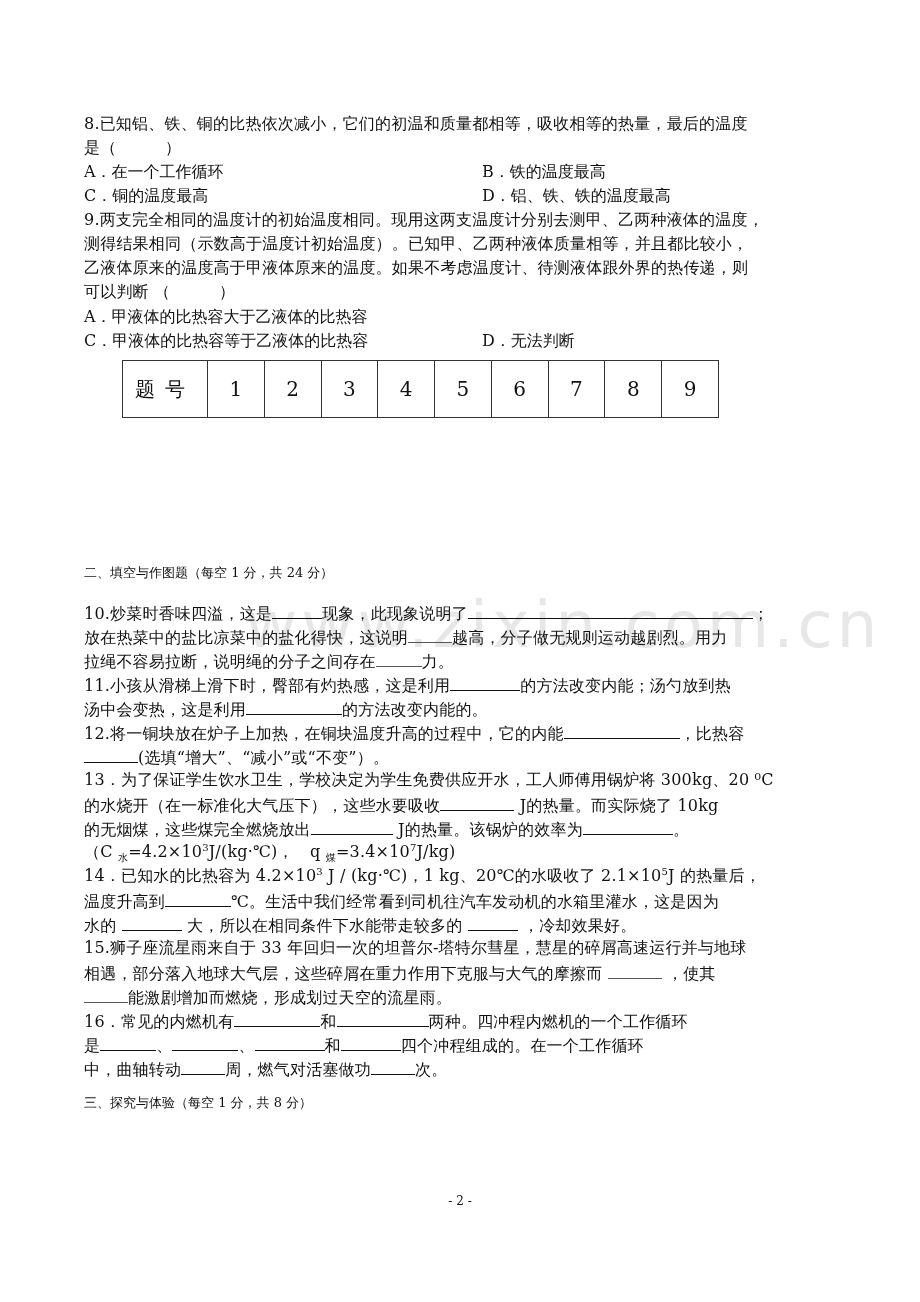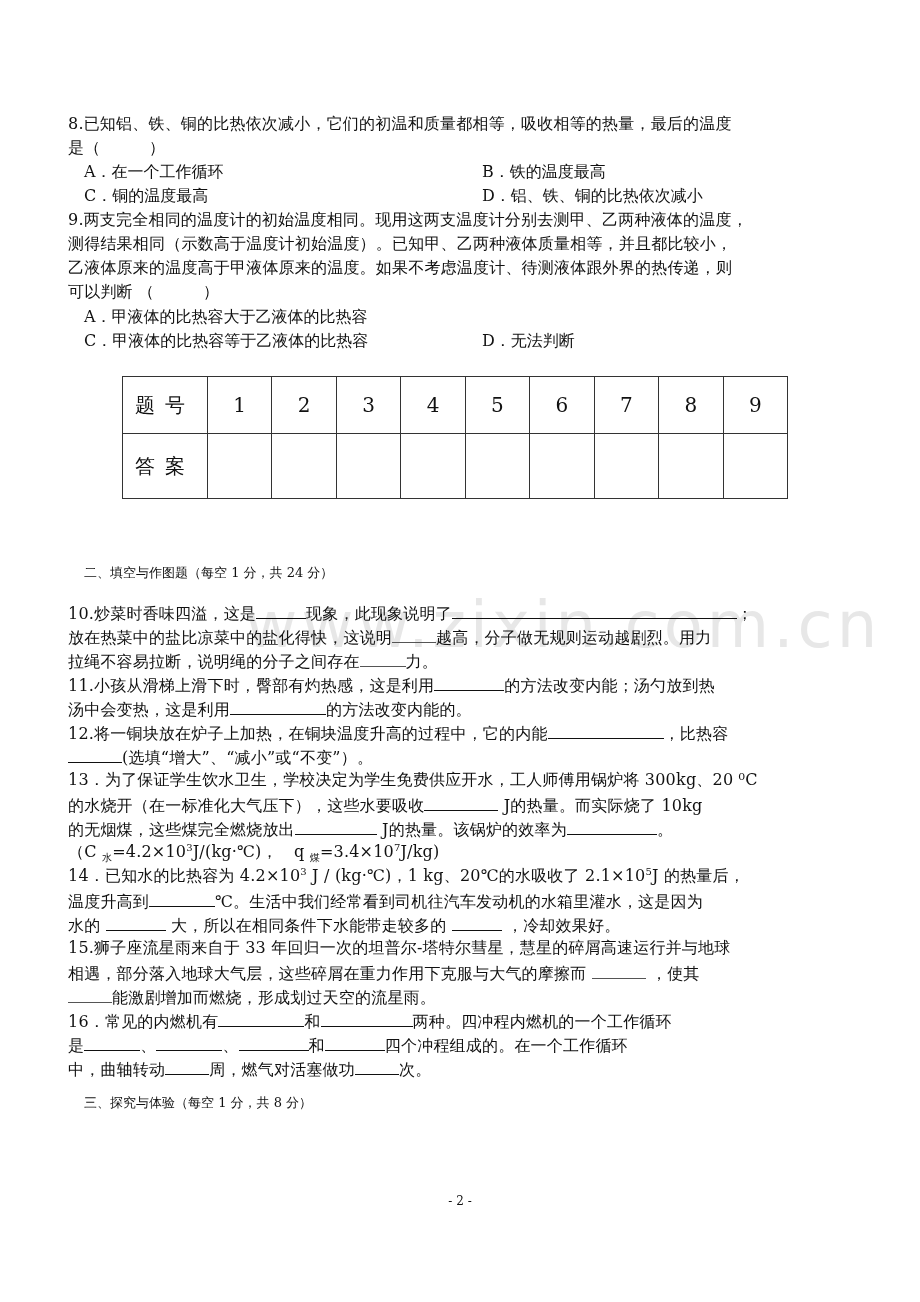--- a/index.html
+++ b/index.html
@@ -1,45 +1,45 @@
 <!DOCTYPE html>
 <html><head>
 <meta charset="utf-8">
 <style>
   html, body { margin: 0; padding: 0; background: #ffffff; }
   body { width: 920px; height: 1302px; position: relative; overflow: hidden;
          font-family: "DejaVu Serif", "Liberation Serif", serif; color: #111; }
   .page { position: absolute; left: 0; top: 0; width: 920px; height: 1302px; }
-  .line { position: absolute; left: 68px; font-size: 16px; line-height: 24px; white-space: nowrap; letter-spacing: 0.2px; text-align: center; }
+  .line { position: absolute; left: 84px; font-size: 16px; line-height: 24px; white-space: nowrap; letter-spacing: 0.2px; text-align: center; }
   .opt { position: absolute; font-size: 16px; line-height: 24px; white-space: nowrap; }
   .blank { display: inline-block; border-bottom: 1px solid #111; height: 18px; vertical-align: baseline; }
   .blank.thin { border-bottom-color: #555; }
   .heading { position: absolute; left: 84px; font-size: 13px; line-height: 26px; white-space: nowrap; }
-  table.ans { position: absolute; left: 122px; top: 376px; border-collapse: collapse; width: 666px; }
+  table.ans { position: absolute; left: 122px; top: 360px; border-collapse: collapse; width: 597px; }
   table.ans td { border: 1px solid #333; text-align: center; font-size: 20px; padding: 0; }
   table.ans tr.r1 td { height: 56px; }
   table.ans tr.r2 td { height: 64px; }
   table.ans td.lbl { width: 84px; letter-spacing: 10px; }
   .watermark { position: absolute; left: 245px; top: 588px; font-family: "DejaVu Sans", sans-serif;
                font-size: 64px; color: rgba(170,170,170,0.28); letter-spacing: 4px; white-space: nowrap; }
   .pagenum { position: absolute; left: 0; width: 920px; top: 1194px; text-align: center; font-size: 12px; }
   sup { font-size: 10px; line-height: 0; }
   sub { font-size: 10px; line-height: 0; }
 </style>
 </head>
 <body>
 
 <div class="page">
 
   <div class="line" style="top:112px">8.已知铝、铁、铜的比热依次减小，它们的初温和质量都相等，吸收相等的热量，最后的温度</div>
   <div class="line" style="top:136px">是（　　　）</div>
   <div class="opt" style="left:84px;top:160px">A．在一个工作循环</div>
   <div class="opt" style="left:482px;top:160px">B．铁的温度最高</div>
   <div class="opt" style="left:84px;top:184px">C．铜的温度最高</div>
-  <div class="opt" style="left:482px;top:184px">D．铝、铁、铜的比热依次减小</div>
+  <div class="opt" style="left:482px;top:184px">D．铝、铁、铁的温度最高</div>
 
   <div class="line" style="top:208px">9.两支完全相同的温度计的初始温度相同。现用这两支温度计分别去测甲、乙两种液体的温度，</div>
   <div class="line" style="top:232px">测得结果相同（示数高于温度计初始温度）。已知甲、乙两种液体质量相等，并且都比较小，</div>
   <div class="line" style="top:256px">乙液体原来的温度高于甲液体原来的温度。如果不考虑温度计、待测液体跟外界的热传递，则</div>
   <div class="line" style="top:280px">可以判断 （　　　）</div>
   <div class="opt" style="left:84px;top:305px">A．甲液体的比热容大于乙液体的比热容</div>
   <div class="opt" style="left:84px;top:329px">C．甲液体的比热容等于乙液体的比热容</div>
   <div class="opt" style="left:482px;top:329px">D．无法判断</div>
 
   <table class="ans">
@@ -48,32 +48,20 @@
       <td class="lbl">题号</td>
       <td>1</td>
       <td>2</td>
       <td>3</td>
       <td>4</td>
       <td>5</td>
       <td>6</td>
       <td>7</td>
       <td>8</td>
       <td>9</td>
-    </tr>
-    <tr class="r2">
-      <td class="lbl">答案</td>
-      <td></td>
-      <td></td>
-      <td></td>
-      <td></td>
-      <td></td>
-      <td></td>
-      <td></td>
-      <td></td>
-      <td></td>
     </tr>
   </tbody>
     </table>
 
   <div class="heading" style="top:560px">二、填空与作图题（每空 1 分，共 24 分）</div>
 
   <div class="watermark">www.zixin.com.cn</div>
 
   <div class="line" style="top:600px">
     <span>10.炒菜时香味四溢，这是</span><span class="blank" style="width:50px"></span><span>现象，此现象说明了</span><span class="blank" style="width:285px"></span><span>；</span>

